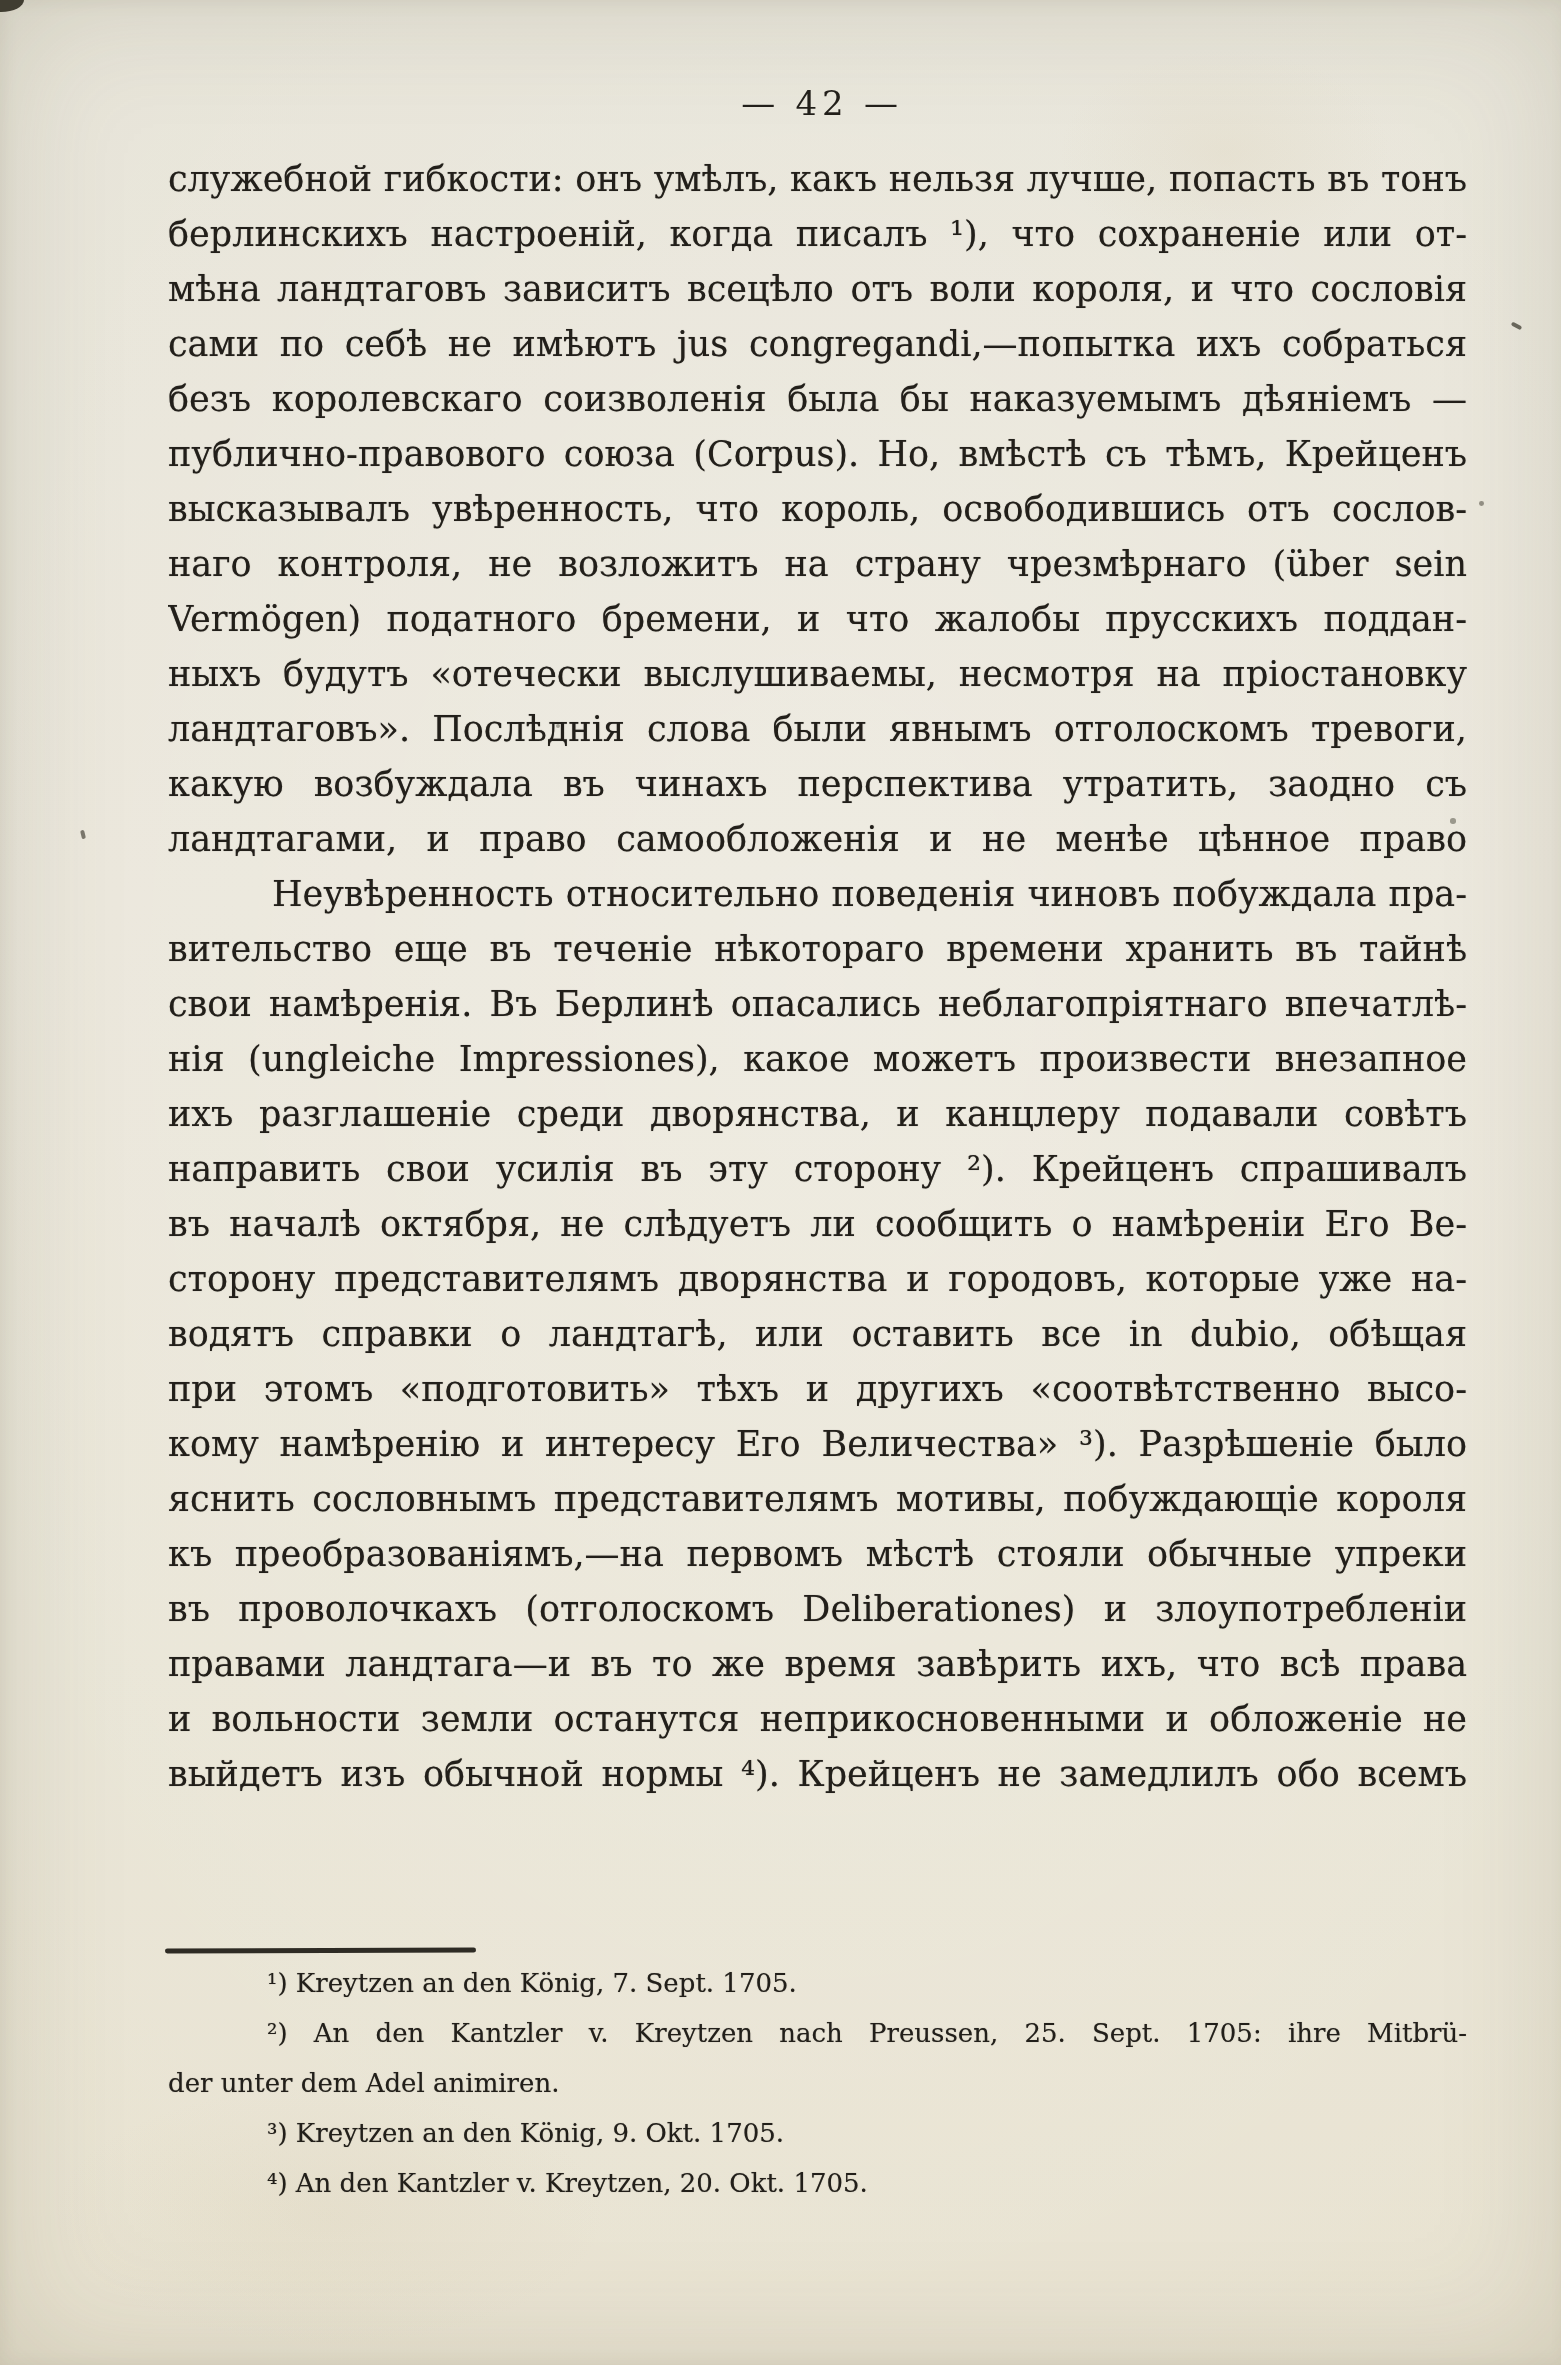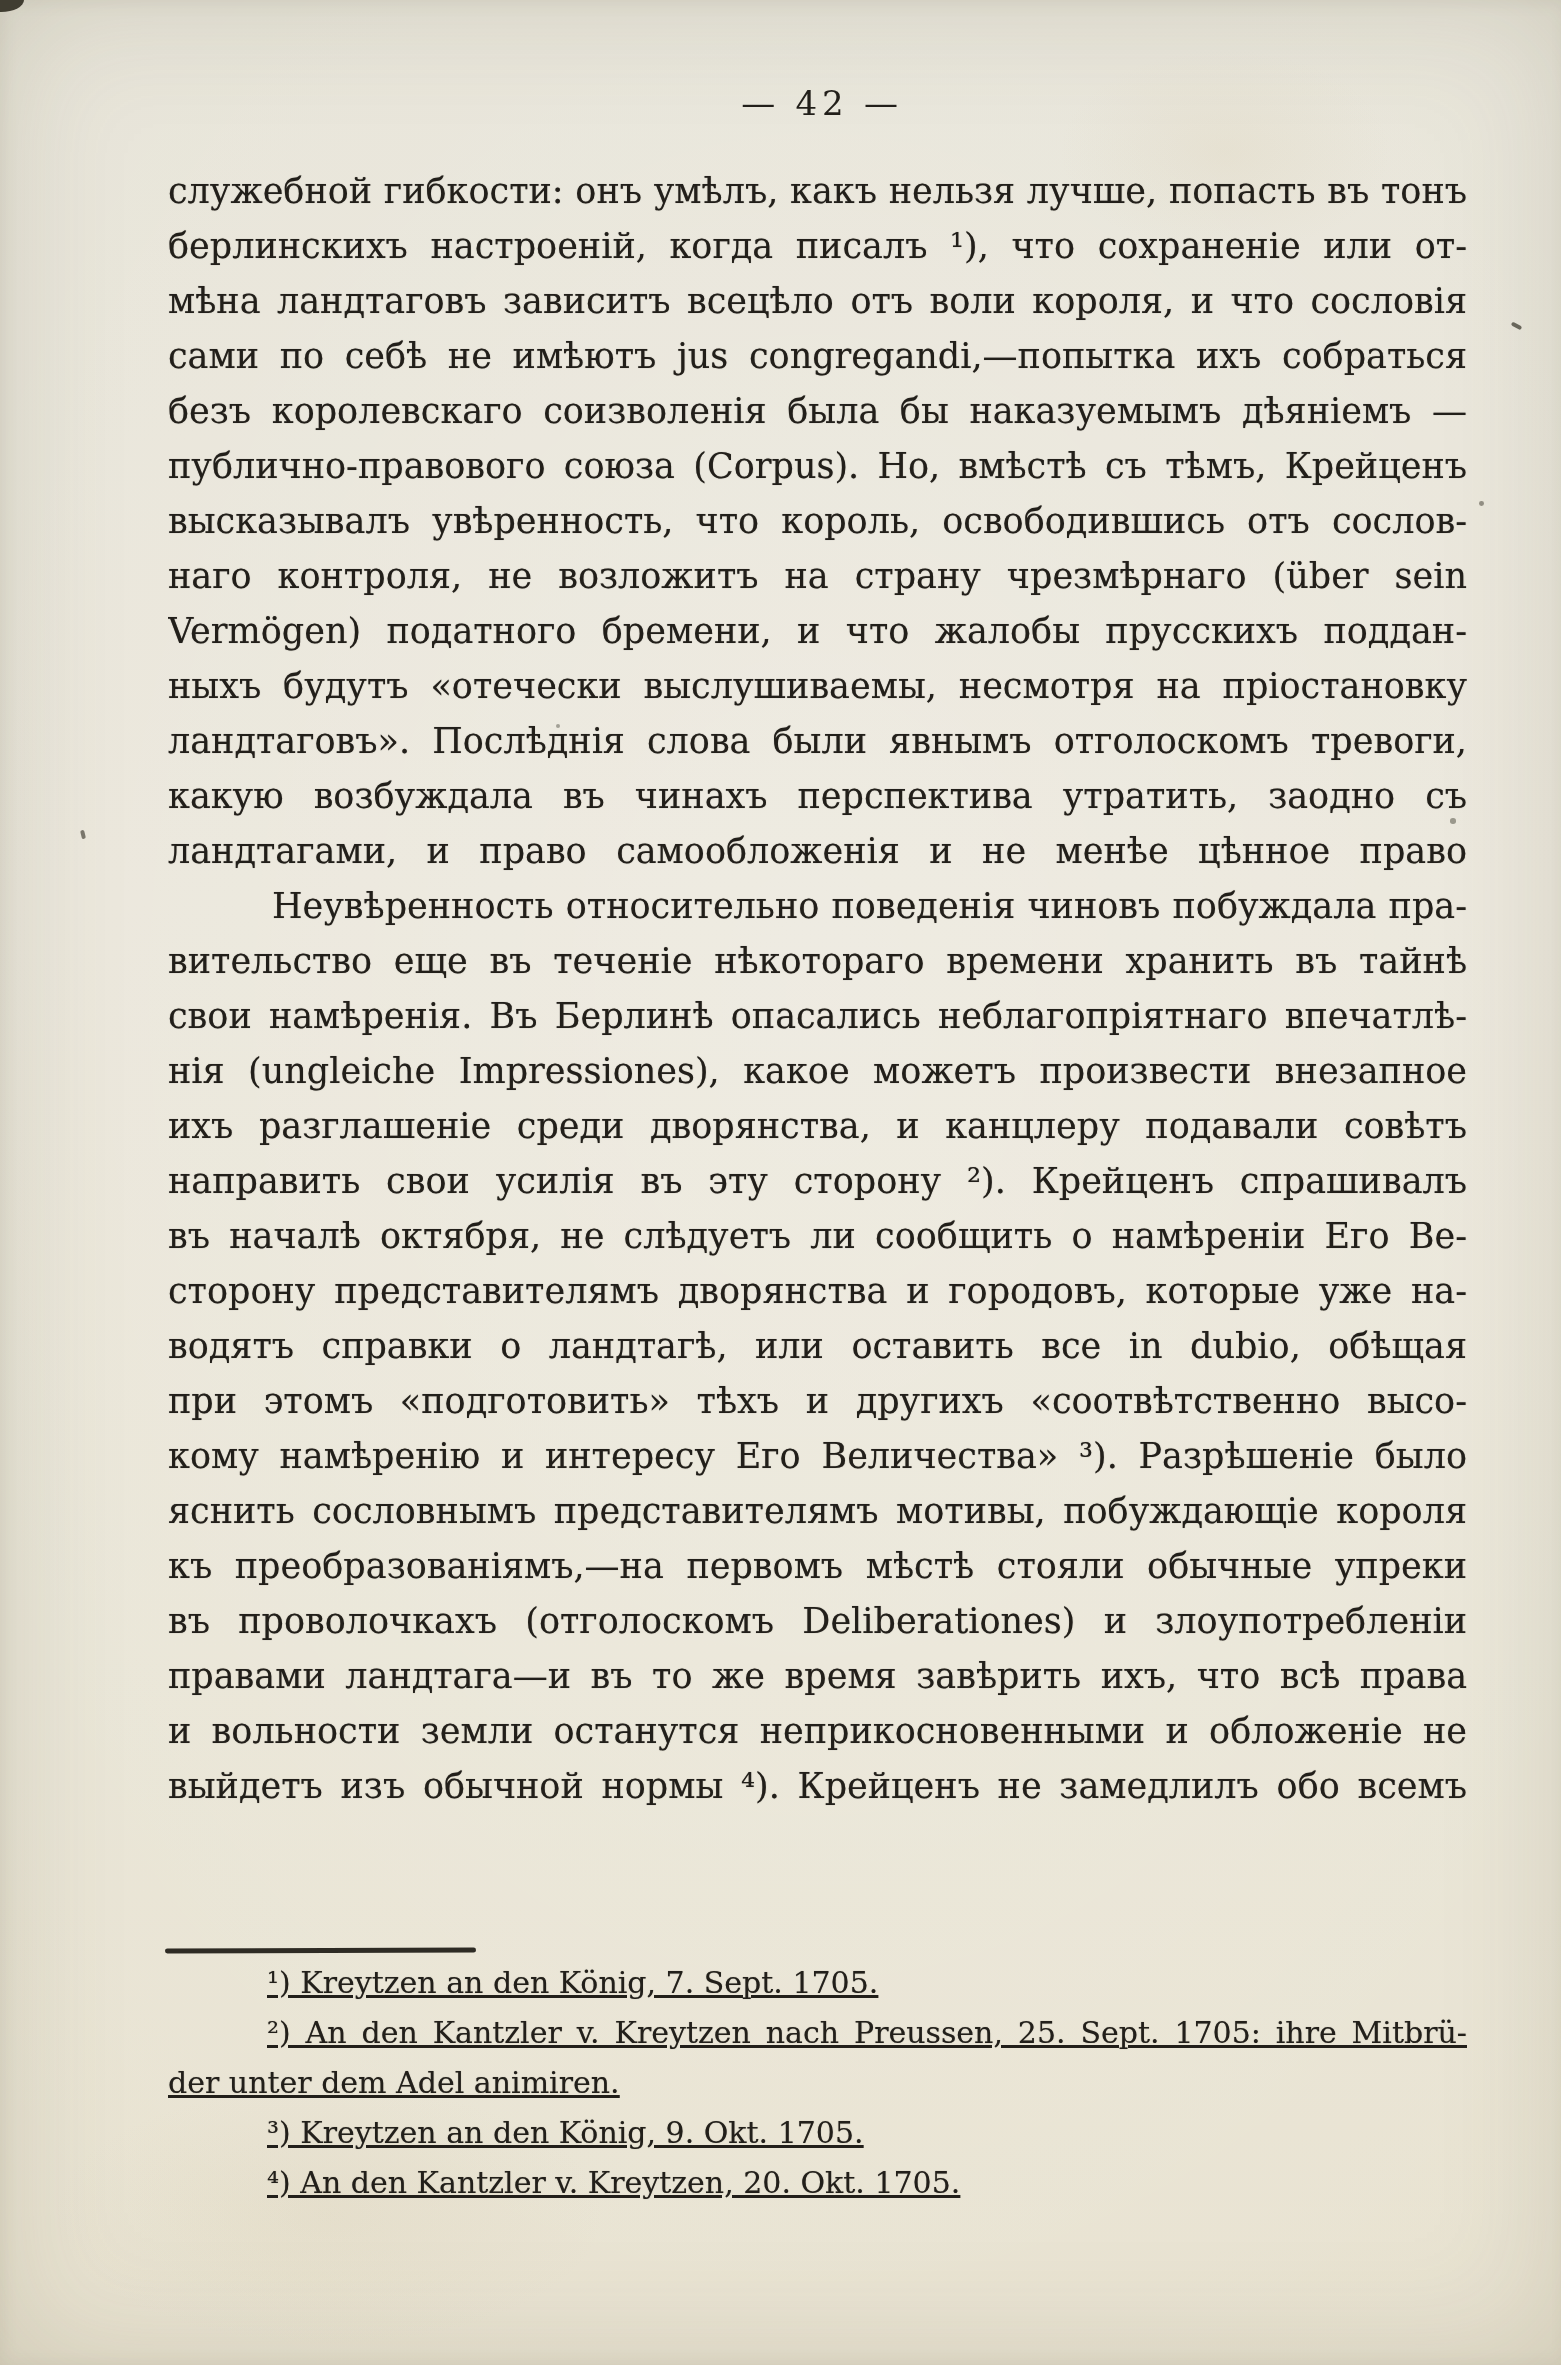--- a/index.html
+++ b/index.html
@@ -31,21 +31,21 @@
     top:83px; left:0; width:100%;
     text-align:center;
     transform:translateX(38px);
     font-size:34px;
     letter-spacing:4.8px;
     color:var(--ink);
     font-weight:500;
   }
   .text-block{
     position:absolute;
-    left:168px; top:164px;
+    left:168px; top:152px;
     width:1299px;
     color:var(--ink);
     font-size:35px;
     line-height:55px;
     text-shadow:0 0 0.8px rgba(34,31,26,0.55);
   }
   .line{
     text-align:justify;
     text-align-last:justify;
     height:55px;
@@ -59,24 +59,23 @@
     width:311px; height:4.8px;
     background:var(--ink-soft);
     border-radius:2.4px;
     transform:rotate(-0.15deg);
   }
   .footnotes{
     position:absolute;
     left:168px; top:1958px;
     width:1299px;
     color:var(--ink);
-    font-size:30px;
+    font-size:26px;
     line-height:50px;
     text-shadow:0 0 0.8px rgba(34,31,26,0.5);
-    text-decoration:underline;
   }
   .fline{
     text-align:left;
     height:50px;
     overflow:hidden;
   }
   .fline.findent{ text-indent:99px; }
   .fline.fill{ text-align:justify; text-align-last:justify; }
   .corner-artifact{
     position:absolute;

